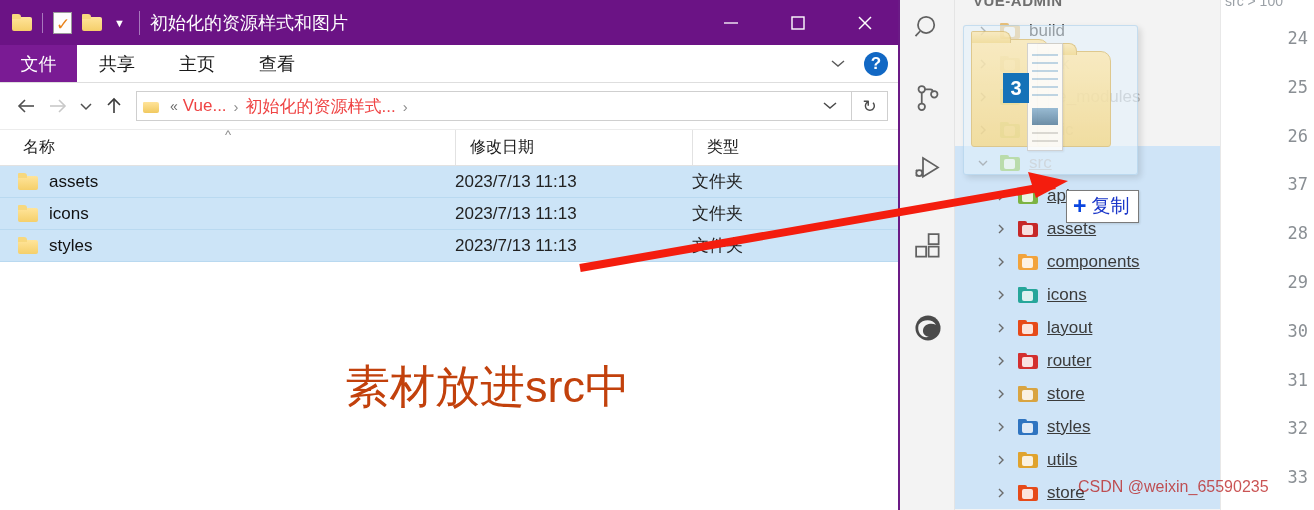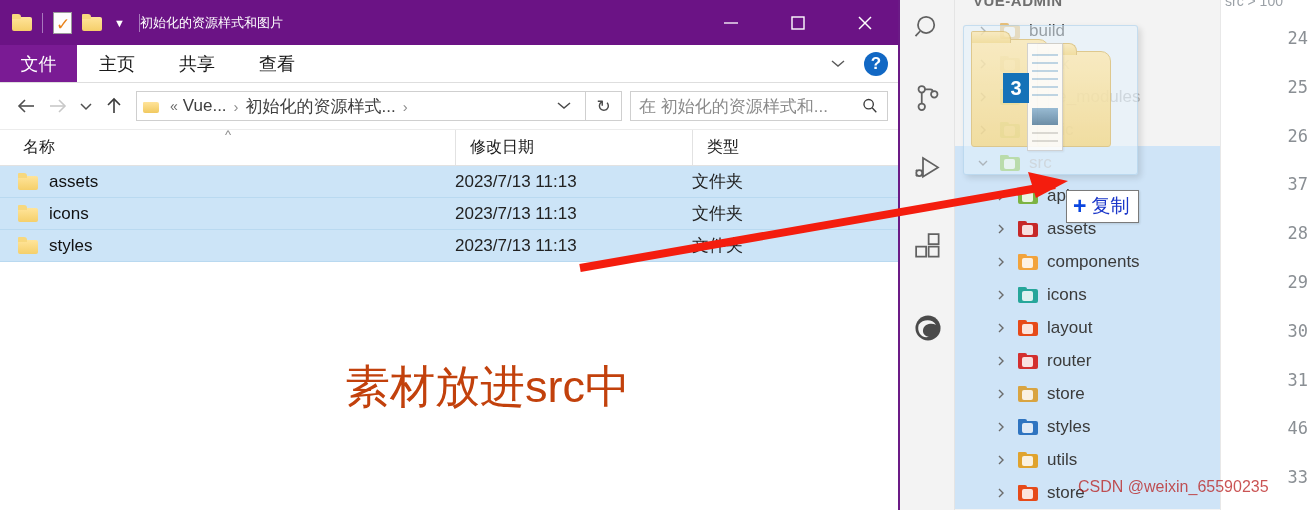--- a/index.html
+++ b/index.html
@@ -49,21 +49,21 @@
   }
   .tree-row {
     position: relative;
     height: 33px;
     display: flex; align-items: center;
     padding-left: 44px;
     font-size: 17px; color: #3b3b3b;
     white-space: nowrap;
   }
   .tree-row.indent2 { padding-left: 62px; }
-  .tree-row.selected { background: #cfe4f7; }
+  .tree-row.selected { background: #cfe4f7; text-decoration: underline; }
   .tree-row.faded { color: #b9b9b9; }
   .chev {
     position: absolute; left: 22px; top: 50%;
     transform: translateY(-50%);
     width: 12px; height: 12px; color: #6b6b6b;
   }
   .tree-row.indent2 .chev { left: 40px; }
   .chev svg { display: block; }
   .ticon {
     width: 22px; height: 22px; margin-right: 8px;
@@ -217,22 +217,22 @@
   .doc-chk {
     position: relative; width: 19px; height: 22px;
     background: #fdfdfd; border: 1px solid #9a9a9a;
   }
   .doc-chk span {
     position: absolute; left: 2px; top: 3px;
     font-size: 17px; color: #e8821a; line-height: 1;
   }
   .qat-caret { color:#fff; font-size: 11px; margin-left: 2px; }
   .win-title {
-    color: #ffffff; font-size: 13px; margin-left: 14px;
-    padding-left: 0;
+    color: #ffffff; font-size: 18px; margin-left: 14px;
+    padding-left: 10px;
     border-left: 1px solid #a878bd;
     white-space: nowrap;
   }
   .win-buttons {
     position: absolute; right: 0; top: 0;
     display: flex; height: 45px;
   }
   .win-btn {
     width: 67px; height: 45px;
     display: flex; align-items: center; justify-content: center;
@@ -293,21 +293,21 @@
     padding: 0 6px;
     position: relative;
     min-width: 0;
   }
   .crumb-folder { width: 16px; height: 14px; margin-right: 6px; flex:0 0 16px; }
   .crumb-folder::before {
     content:""; display:block; width:16px; height:11px; margin-top:3px;
     background: linear-gradient(180deg,#ffe49a,#f1c960); border-radius:1px 2px 2px 2px;
   }
   .crumb-sep { color: #8d8d8d; font-size: 15px; margin: 0 7px; }
-  .crumb-txt { font-size: 17px; color: #404040; white-space: nowrap; }
+  .crumb-txt { font-size: 17px; color: #ef4444; white-space: nowrap; }
   .crumb-chevrons { color: #6a6a6a; font-size: 14px; margin: 0 5px; }
   .addr-caret {
     margin-left: auto; color: #4a4a4a; padding: 0 6px;
   }
   .refresh-btn {
     width: 36px; height: 30px;
     border: 1px solid #cfcfcf; border-left: none;
     background: #fff;
     display: flex; align-items: center; justify-content: center;
     color: #4a4a4a; font-size: 17px;
@@ -619,21 +619,21 @@
     <div class="breadcrumb-vs">src &gt; 100</div>
     <div class="gutter" id="vs-gutter">
           <div>24</div>
           <div>25</div>
           <div>26</div>
           <div>37</div>
           <div>28</div>
           <div>29</div>
           <div>30</div>
           <div>31</div>
-          <div>46</div>
+          <div>32</div>
           <div>33</div>
           <div>34</div>
           <div>35</div>
           <div>36</div>
           <div>37</div>
           <div>38</div>
           <div>39</div>
         </div>
   </div>
 </div>
@@ -696,22 +696,22 @@
         <svg width="22" height="22" viewBox="0 0 22 22" stroke="#fff" stroke-width="1.5">
               <line x1="5" y1="5" x2="17" y2="17"></line>
               <line x1="17" y1="5" x2="5" y2="17"></line>
             </svg>
       </div>
     </div>
   </div>
 
   <div class="ribbon-tabs">
     <div class="tab-file">文件</div>
+    <div class="ribbon-tab">共享</div>
     <div class="ribbon-tab">主页</div>
-    <div class="ribbon-tab">共享</div>
     <div class="ribbon-tab">查看</div>
     <div class="ribbon-right">
       <div class="rib-caret">
         <svg width="20" height="12" viewBox="0 0 20 12" fill="none" stroke="#5a5a5a" stroke-width="1.4">
               <polyline points="4,4 10,9 16,4"></polyline>
             </svg>
       </div>
       <div class="help-btn">?</div>
     </div>
   </div>
@@ -749,27 +749,20 @@
       <span class="crumb-txt">初始化的资源样式...</span>
       <span class="crumb-sep">›</span>
       <span class="addr-caret">
         <svg width="18" height="12" viewBox="0 0 18 12" fill="none" stroke="#4a4a4a" stroke-width="1.5">
               <polyline points="3,4 9,9 15,4"></polyline>
             </svg>
       </span>
     </div>
     <div class="refresh-btn">↻</div>
 
-    <div class="searchbox">
-      <span class="search-ph">在 初始化的资源样式和...</span>
-      <svg width="18" height="18" viewBox="0 0 20 20" fill="none" stroke="#3a3a3a" stroke-width="1.5">
-        <circle cx="8.5" cy="8" r="5.2"></circle>
-            <line x1="12.4" y1="12" x2="17" y2="17"></line>
-      </svg>
-    </div>
   </div>
 
   <div class="col-headers">
     <div class="sort-mark">^</div>
     <div class="col name">名称</div>
     <div class="col date">修改日期</div>
     <div class="col type">类型</div>
   </div>
 
   <div id="file-list">

